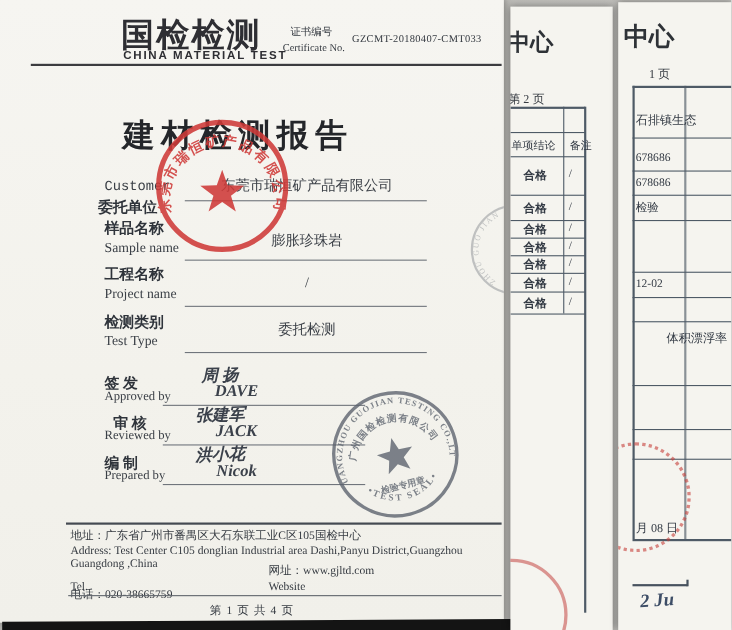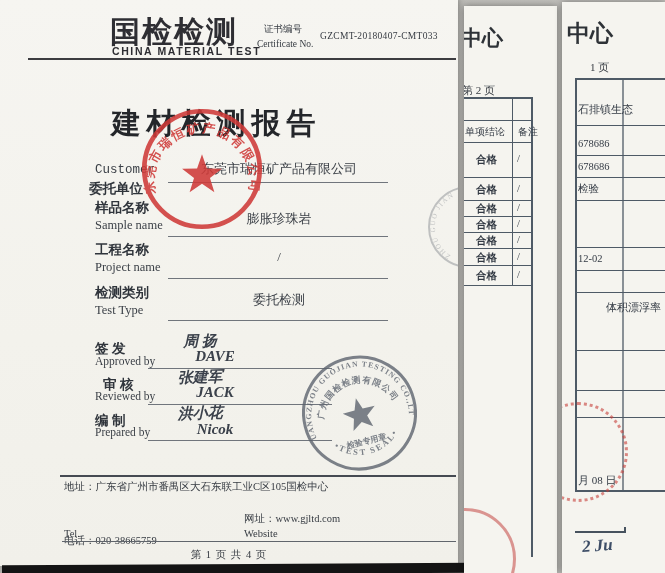--- a/index.html
+++ b/index.html
@@ -115,20 +115,21 @@
       <circle cx="45" cy="45" r="40" fill="none" stroke="#6a7078" stroke-width="2"></circle>
       <path id="faintArc" d="M 45,79 A 34,34 0 0 1 45,11" fill="none"></path>
       <text font-size="7" fill="#6a7078" letter-spacing="1.5">
         <textPath href="#faintArc" startOffset="18%">ZHOU GUO JIAN</textPath>
       </text>
     </svg>
   </div>
 
   <div class="abs" style="left:60px;top:477px;width:396px;height:1.5px;background:#454a52;"></div>
   <div class="abs" style="left:64px;top:482px;font-size:10.5px;">地址：广东省广州市番禺区大石东联工业C区105国检中心</div>
+  <div class="abs" style="left:64px;top:498px;font-size:10.5px;">Address: Test Center C105 donglian Industrial area Dashi,Panyu District,Guangzhou Guangdong ,China</div>
   <div class="abs" style="left:64px;top:536px;font-size:10.5px;">电话：020-38665759</div>
   <div class="abs" style="left:244px;top:514px;font-size:10.5px;">网址：www.gjltd.com</div>
   <div class="abs" style="left:64px;top:530px;font-size:10.5px;">Tel.</div>
   <div class="abs" style="left:244px;top:530px;font-size:10.5px;text-align:right;">Website</div>
   <div class="abs" style="left:62px;top:543px;width:394px;height:1px;background:#60656c;"></div>
   <div class="abs" style="left:0;top:550px;width:458px;text-align:center;font-size:10.5px;letter-spacing:1px;">第 1 页 共 4 页</div>
 </div>
 
 <div class="abs" style="left:2px;top:564px;width:468px;height:10px;background:#141414;transform:rotate(-.3deg);"></div>
 

